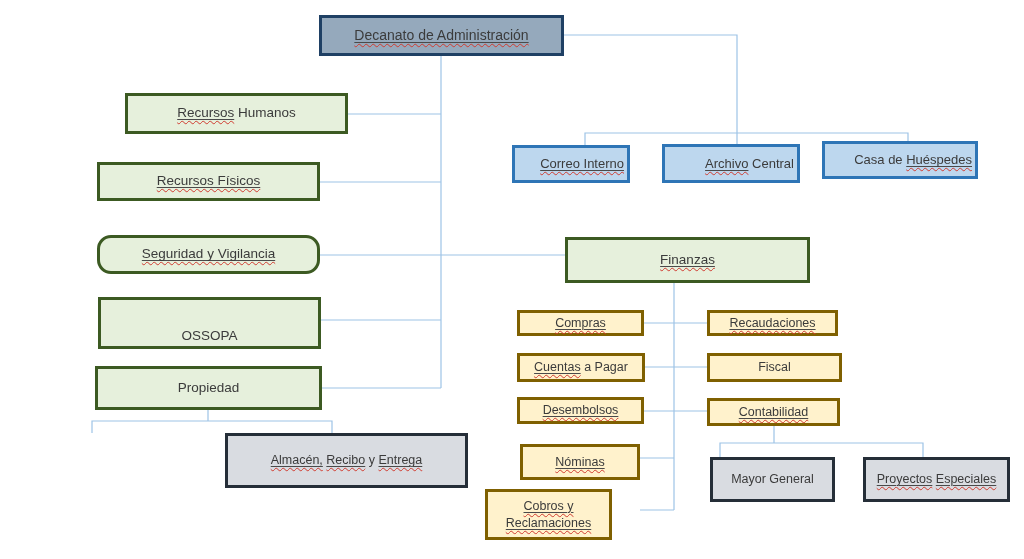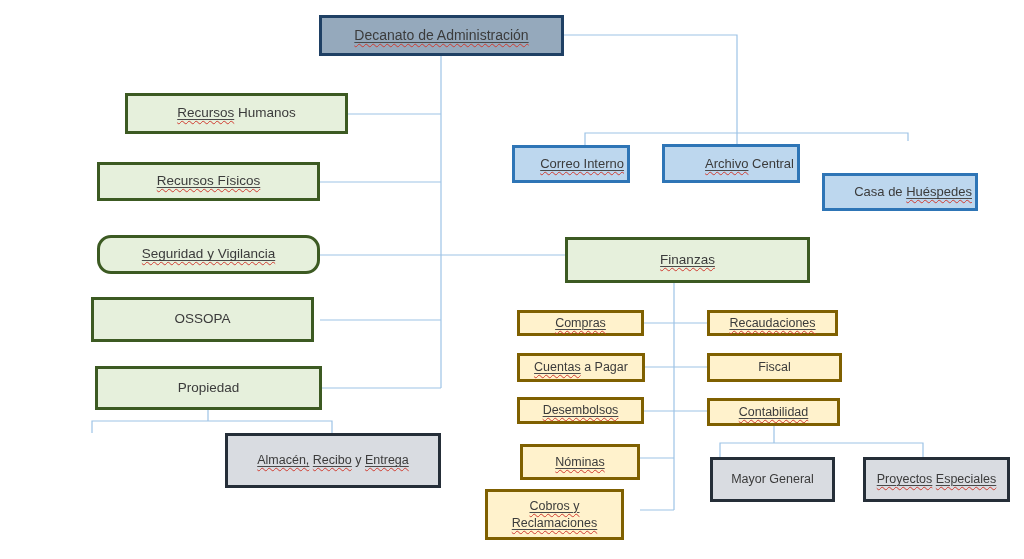--- a/index.html
+++ b/index.html
@@ -87,52 +87,52 @@
         <div><span class="u"><span class="q">Recursos Físicos</span></span></div>
       </div>
   </div>
 
   <div class="node green" style="left:97px;top:235px;width:223px;height:39px;border-radius:14px;">
     <div>
         <div><span class="u"><span class="q">Seguridad y Vigilancia</span></span></div>
       </div>
   </div>
 
-  <div class="node green" style="left:91px;top:297px;width:223px;height:45px;">
+  <div class="node green" style="left:98px;top:297px;width:223px;height:52px;align-items:flex-end;">
     <div>
         <div><span>OSSOPA</span></div>
       </div>
   </div>
 
   <div class="node green" style="left:95px;top:366px;width:227px;height:44px;">
     <div>
         <div><span>Propiedad</span></div>
       </div>
   </div>
 
 
-  <div class="node gray" style="left:225px;top:433px;width:216px;height:55px;">
+  <div class="node gray" style="left:225px;top:433px;width:243px;height:55px;">
     <div>
         <div><span class="u"><span class="q">Almacén,</span></span> <span class="u"><span class="q">Recibo</span></span> <span>y</span> <span class="u"><span class="q">Entrega</span></span></div>
       </div>
   </div>
 
   <div class="node blue" style="left:512px;top:145px;width:118px;height:38px;">
     <div>
         <div><span class="u"><span class="q">Correo Interno</span></span></div>
       </div>
   </div>
 
   <div class="node blue" style="left:662px;top:144px;width:138px;height:39px;">
     <div>
         <div><span class="u"><span class="q">Archivo</span></span> <span>Central</span></div>
       </div>
   </div>
 
-  <div class="node blue" style="left:822px;top:141px;width:156px;height:38px;margin-top:32px;">
+  <div class="node blue" style="left:822px;top:141px;width:156px;height:38px;">
     <div>
         <div><span>Casa de</span> <span class="u"><span class="q">Huéspedes</span></span></div>
       </div>
   </div>
 
   <div class="node green" style="left:565px;top:237px;width:245px;height:46px;">
     <div>
         <div><span class="u"><span class="q">Finanzas</span></span></div>
       </div>
   </div>
@@ -172,21 +172,21 @@
         <div><span class="u"><span class="q">Contabilidad</span></span></div>
       </div>
   </div>
 
   <div class="node gold" style="left:520px;top:444px;width:120px;height:36px;">
     <div>
         <div><span class="u"><span class="q">Nóminas</span></span></div>
       </div>
   </div>
 
-  <div class="node gold" style="left:485px;top:489px;width:139px;height:51px;">
+  <div class="node gold" style="left:485px;top:489px;width:127px;height:51px;">
     <div>
         <div><span class="u"><span class="q">Cobros y</span></span></div>
         <div><span class="u"><span class="q">Reclamaciones</span></span></div>
       </div>
   </div>
 
   <div class="node gray" style="left:710px;top:457px;width:125px;height:45px;">
     <div>
         <div><span>Mayor General</span></div>
       </div>

